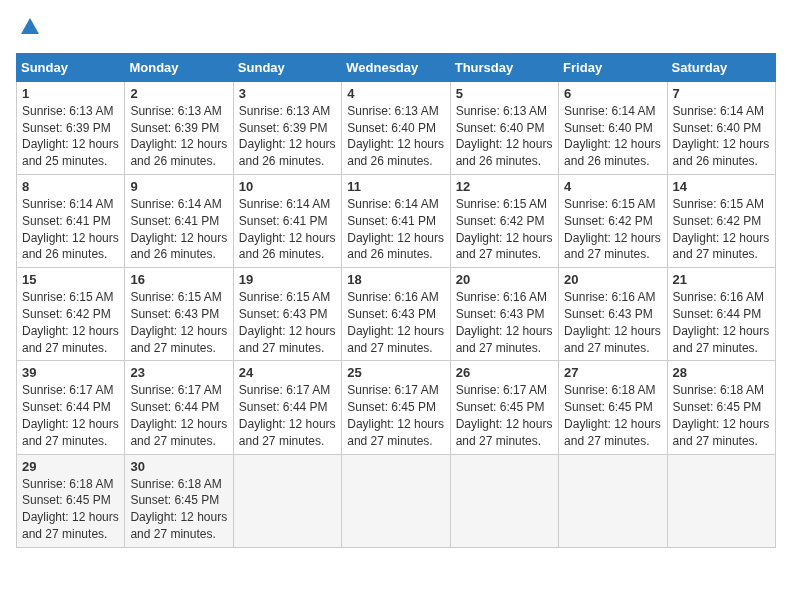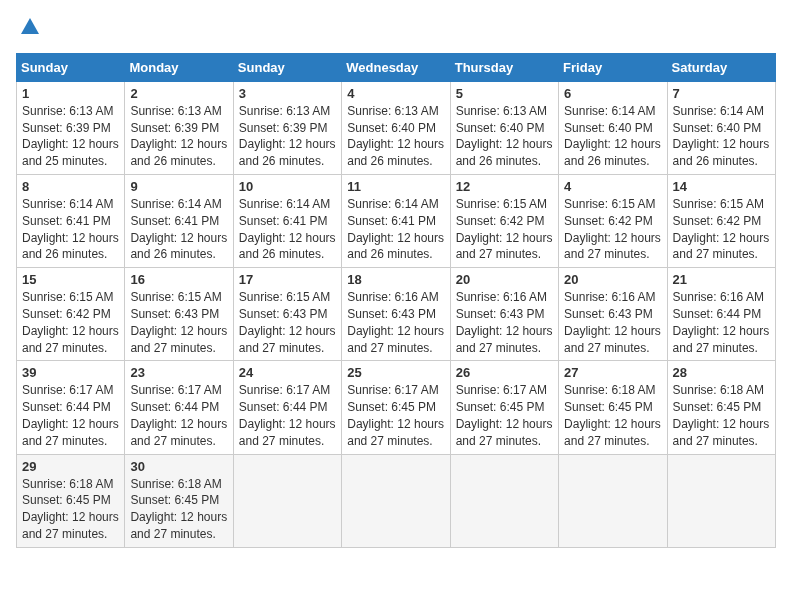--- a/index.html
+++ b/index.html
@@ -252,21 +252,21 @@
       </td>
         <td>
         <span class="day-number">16</span>
         <div class="day-info">
           Sunrise: 6:15 AM<br>
           Sunset: 6:43 PM<br>
           Daylight: 12 hours and 27 minutes.
         </div>
       </td>
         <td>
-        <span class="day-number">17</span>
+        <span class="day-number">19</span>
         <div class="day-info">
           Sunrise: 6:15 AM<br>
           Sunset: 6:43 PM<br>
           Daylight: 12 hours and 27 minutes.
         </div>
       </td>
         <td>
         <span class="day-number">18</span>
         <div class="day-info">
           Sunrise: 6:16 AM<br>

